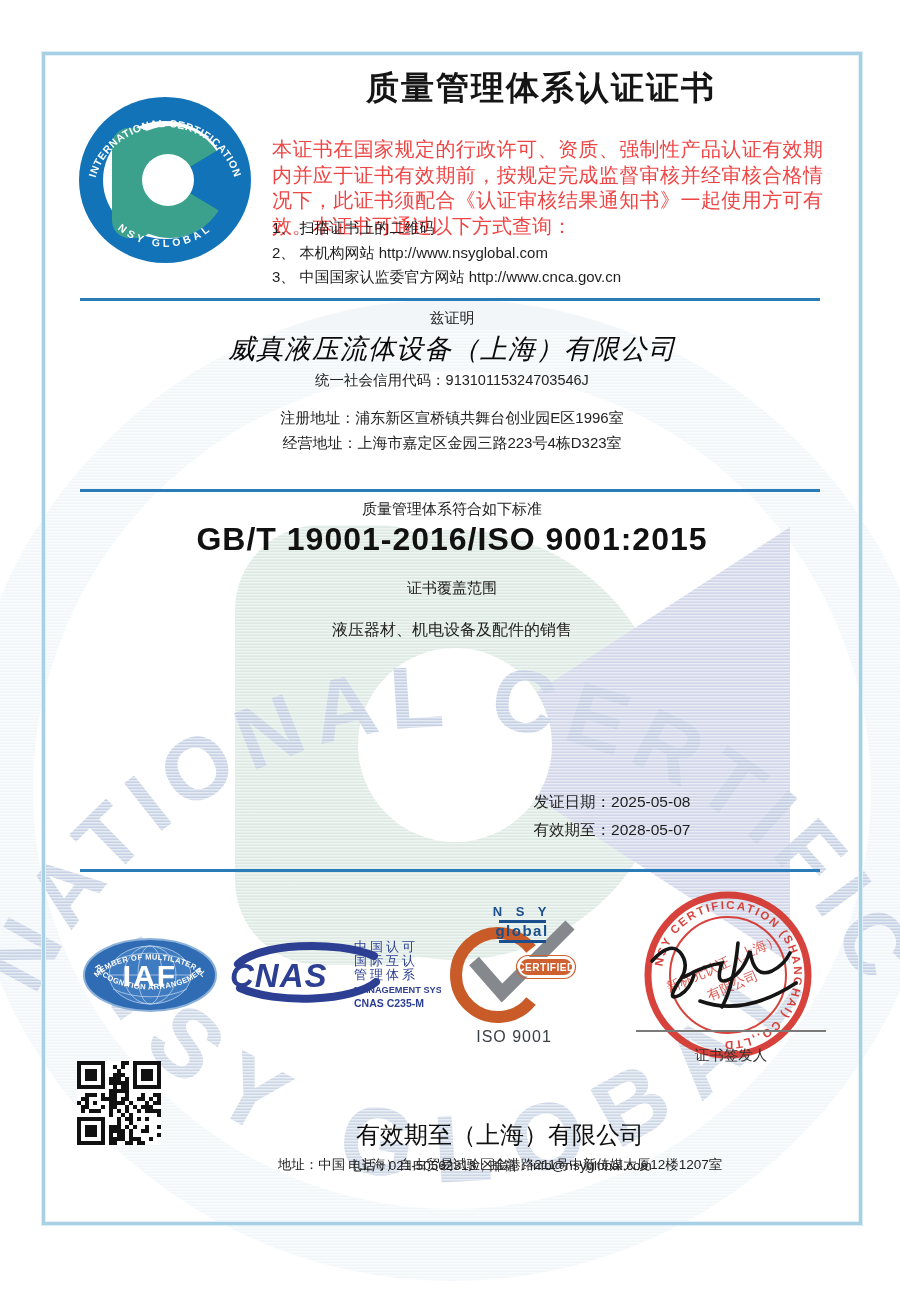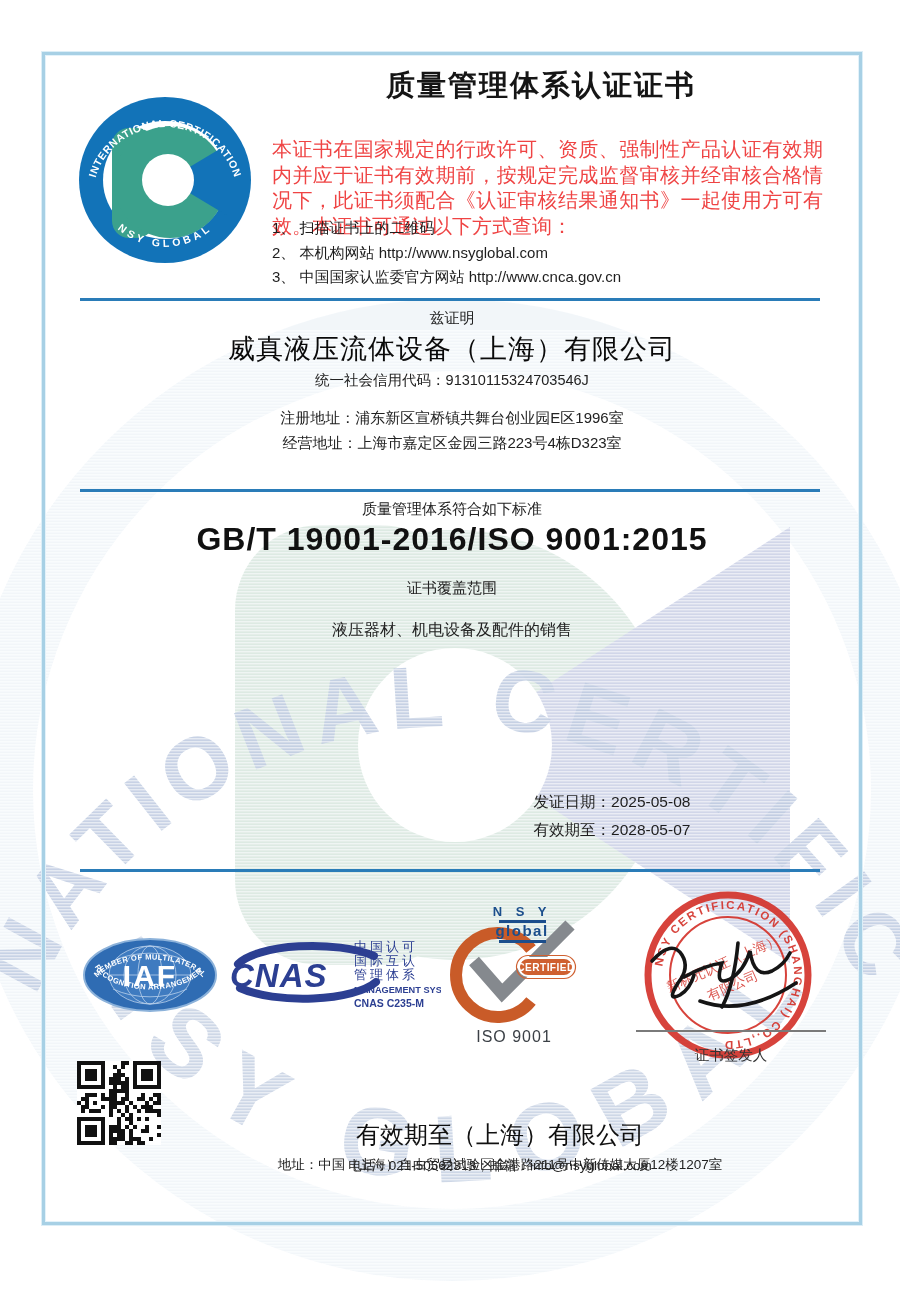--- a/index.html
+++ b/index.html
@@ -5,27 +5,27 @@
   * { margin:0; padding:0; box-sizing:border-box; }
   html,body { width:900px; height:1300px; background:#fff; }
   body { font-family:"Liberation Sans","DejaVu Sans",sans-serif; color:#222; position:relative; overflow:hidden; }
   .page { position:absolute; inset:0; background:#fff; }
   .frame { position:absolute; left:42px; top:52px; width:820px; height:1173px;
            border:3px solid #a7d0e5; box-shadow:inset 0 0 0 1px #e3f2fa, 0 0 0 1px #dceef7; z-index:3; pointer-events:none; }
   .wm { position:absolute; left:0; top:0; z-index:1; }
   .content { position:absolute; inset:0; z-index:2; }
   .abs { position:absolute; }
   .ctr { text-align:center; }
-  .title { left:260px; top:66px; width:562px; font-size:29px; font-weight:700; color:#151515; letter-spacing:2px; }
+  .title { left:260px; top:66px; width:562px; font-size:33px; font-weight:700; color:#151515; letter-spacing:2px; }
   .intro { left:272px; top:137px; width:551px; font-size:20px; line-height:25.5px; text-align:justify; color:#ef4444; }
   .qlist { left:272px; top:216px; width:551px; font-size:15px; line-height:24.5px; color:#1e1e1e; }
   .hr { left:80px; width:740px; height:3px; background:#2a7cb8; }
   .cblock { left:82px; width:740px; }
   .certify { top:309px; font-size:15px;font-family:Liberation Serif, serif; }
-  .company { top:331px; font-size:27px; color:#0a0a0a; letter-spacing:1px; }
+  .company { top:331px; font-size:27px; color:#0a0a0a; letter-spacing:1px;font-style:italic; }
   .credit { top:371px; font-size:14.5px; }
   .addr1 { top:409px; font-size:15px;text-align:center; }
   .addr2 { top:434px; font-size:15px; }
   .stdintro { top:500px; font-size:15px; }
   .standard { top:521px; font-size:32px; font-weight:700; color:#111; letter-spacing:1px; }
   .scopelabel { top:579px; font-size:15px; }
   .scope { top:620px; font-size:16px; }
   .meta { font-size:15.5px; line-height:28px; color:#1e1e1e; }
   .metaL { left:82px; top:788px; text-align:left; }
   .metaR { left:412px; top:788px; width:400px; text-align:center; }

